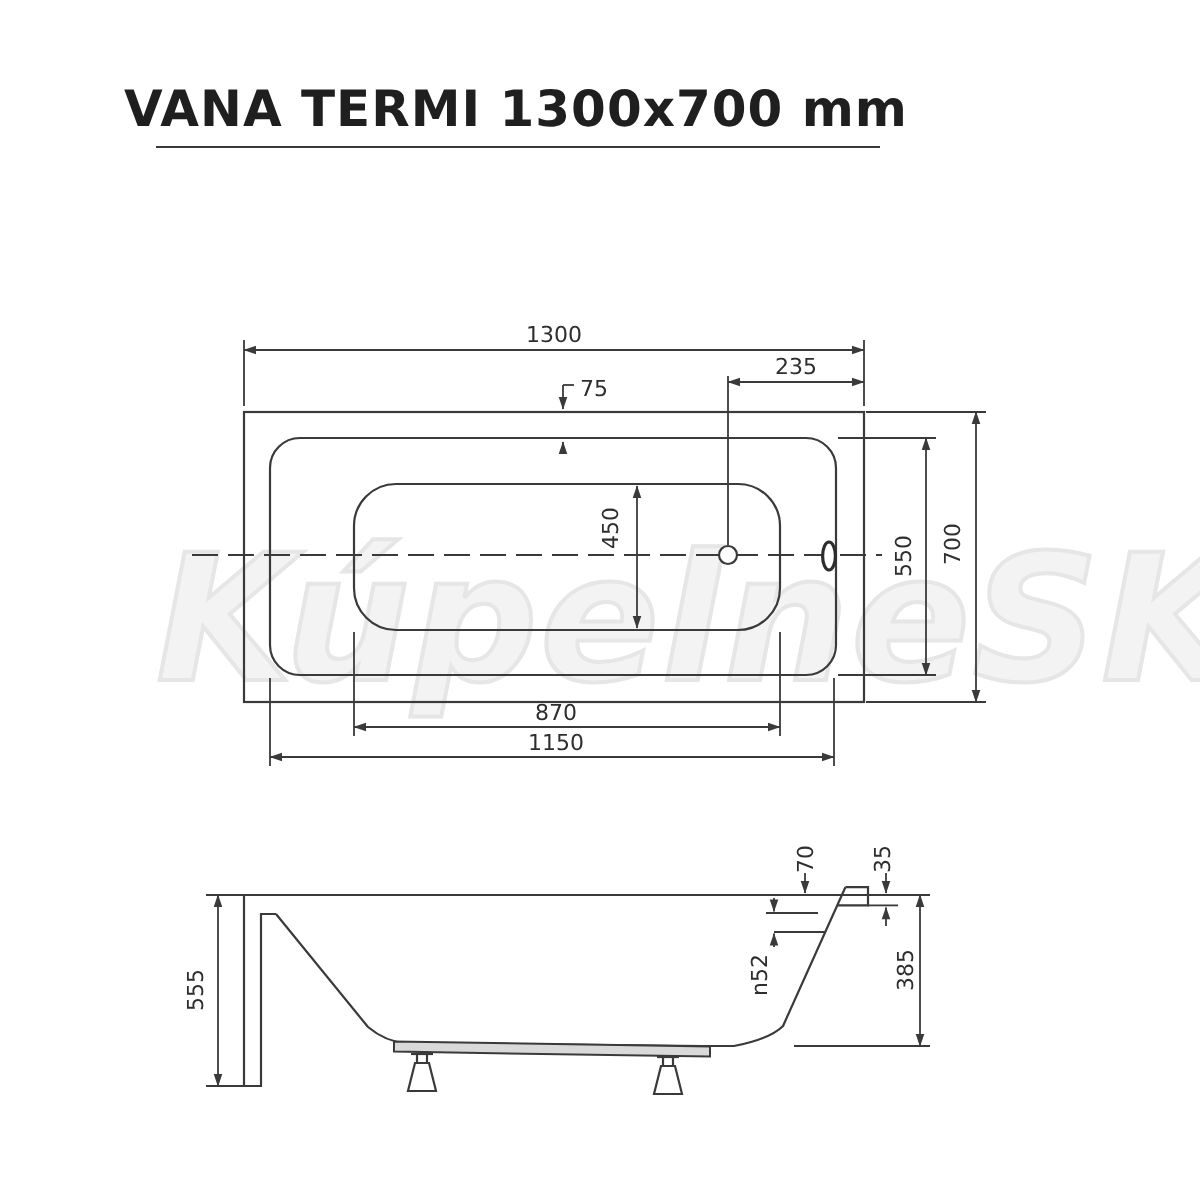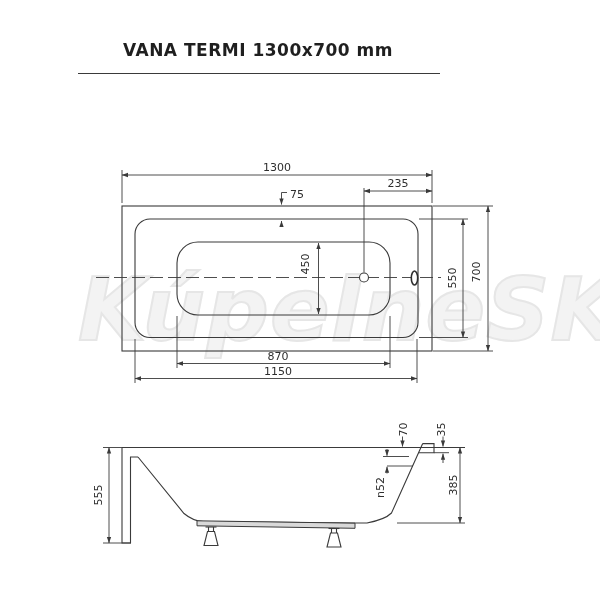--- a/index.html
+++ b/index.html
@@ -1,19 +1,19 @@
 <!DOCTYPE html>
 <html><head>
 <meta charset="utf-8">
 <style>
   html,body{margin:0;padding:0;background:#fff;}
   #page{position:relative;width:600px;height:600px;background:#ffffff;overflow:hidden;
         font-family:"DejaVu Sans","Liberation Sans",sans-serif;}
   #title{position:absolute;left:258px;top:40px;transform:translateX(-50%);
-         font-size:17px;font-weight:bold;color:#1f1f1f;letter-spacing:.5px;white-space:nowrap;}
+         font-size:25px;font-weight:bold;color:#1f1f1f;letter-spacing:.5px;white-space:nowrap;}
   #title-rule{position:absolute;left:78px;top:73px;width:362px;height:1px;background:#3a3a3a;}
   #watermark{position:absolute;left:78px;top:258px;font-size:88px;font-weight:bold;font-style:italic;
              letter-spacing:1px;color:#f3f3f3;-webkit-text-stroke:2px #e6e6e6;white-space:nowrap;user-select:none;}
   svg{position:absolute;left:0;top:0;}
   .ln{stroke:#3a3a3a;stroke-width:1.1;fill:none;}
   .dim{stroke:#3a3a3a;stroke-width:0.9;fill:none;}
   .cl{stroke:#3a3a3a;stroke-width:0.9;fill:none;stroke-dasharray:13 5;}
   .dtxt{font-family:"DejaVu Sans","Liberation Sans",sans-serif;font-size:11px;fill:#2e2e2e;}
   .fillw{fill:#ffffff;}
   .board{fill:#d9d9d9;stroke:#3a3a3a;stroke-width:1;}

